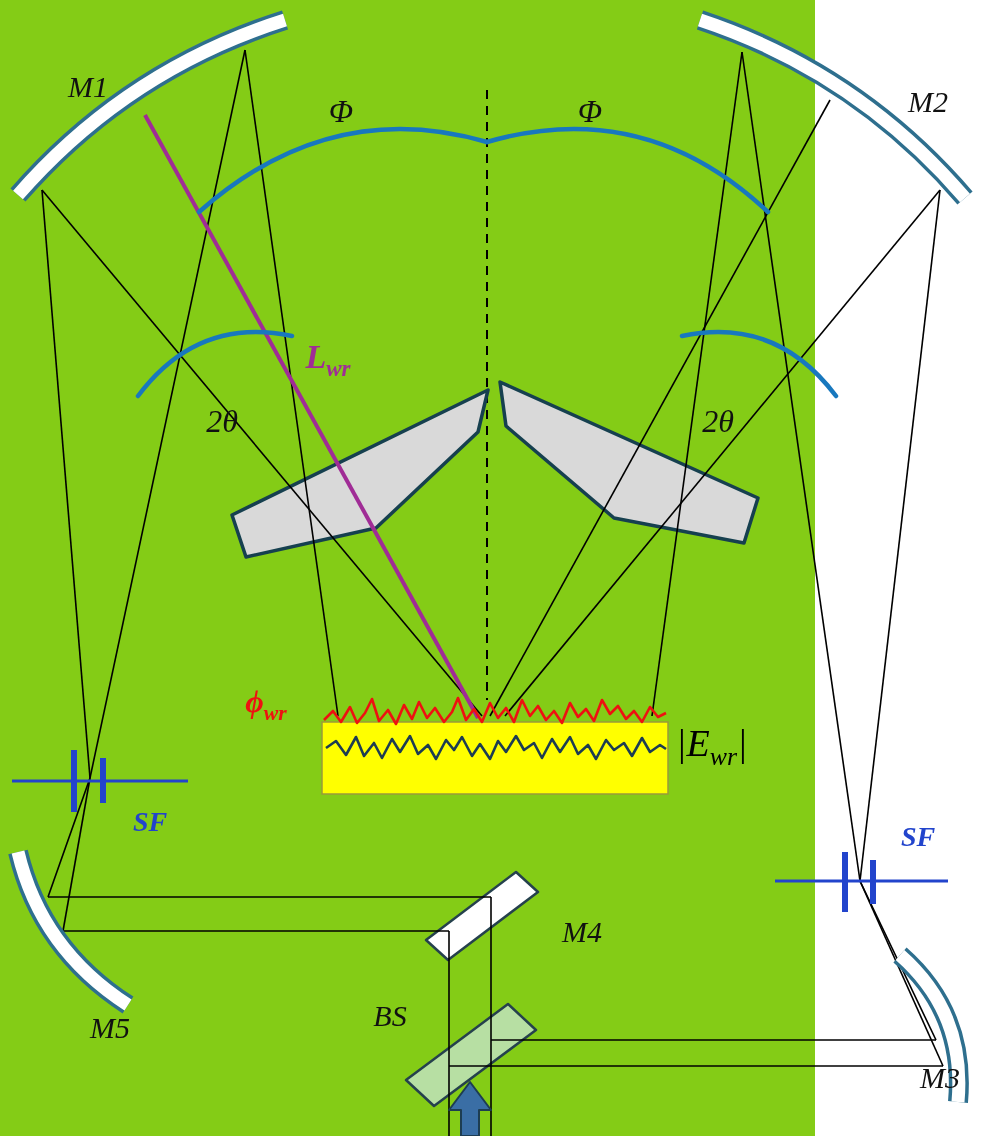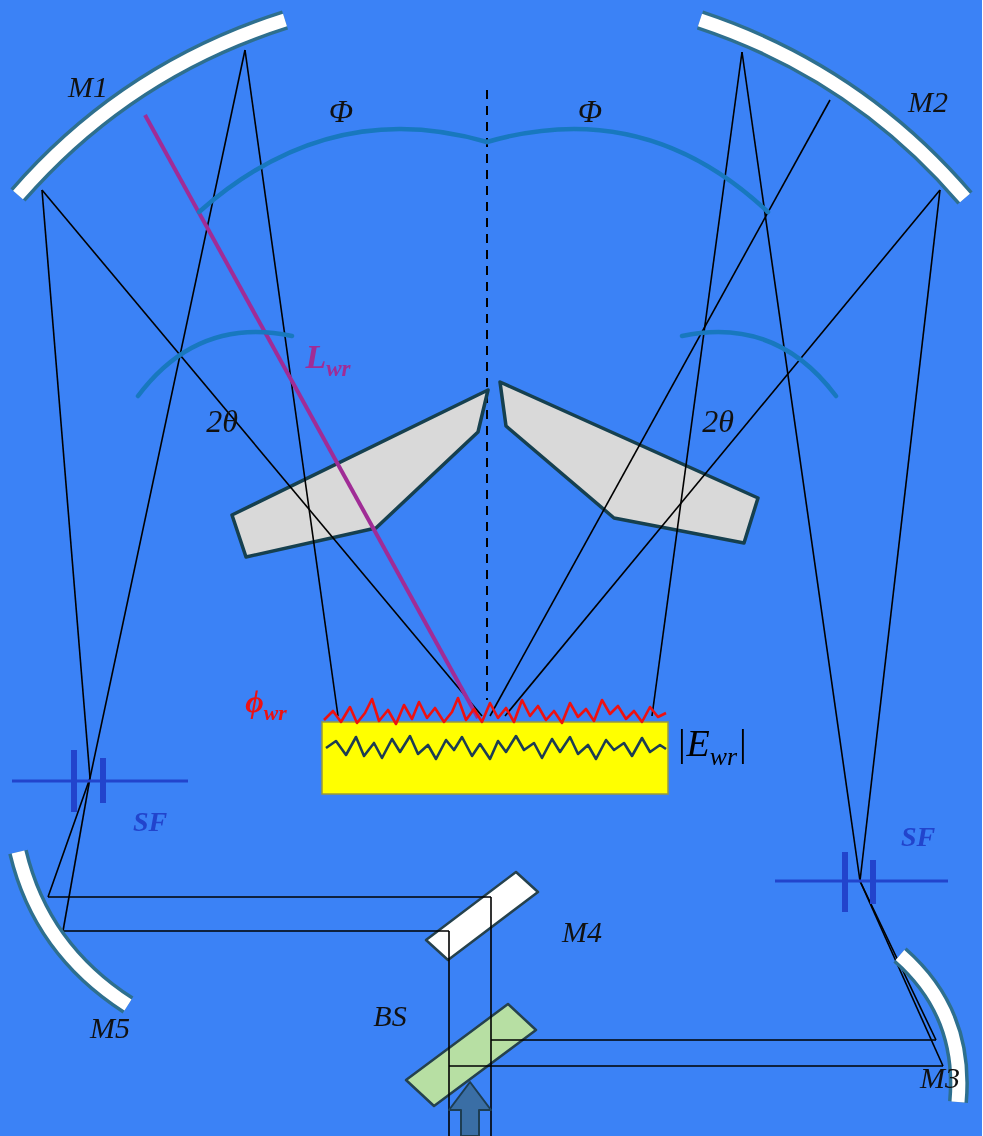--- a/index.html
+++ b/index.html
@@ -1,16 +1,16 @@
 <!DOCTYPE html>
 <html><head>
 <meta charset="utf-8">
 <style>
   html,body{margin:0;padding:0;background:#ffffff;}
-  .stage{width:982px;height:1136px;position:relative;background:#3b82f6;text-decoration:underline;}
+  .stage{width:815px;height:1136px;position:relative;background:#84cc16;text-decoration:underline;}
   svg{display:block;}
   .beam{stroke:#000;stroke-width:1.6;fill:none;}
   .dash{stroke:#000;stroke-width:2;stroke-dasharray:9 7;fill:none;}
   .mir-outer{stroke:#2e6f8e;stroke-width:20;fill:none;}
   .mir-inner{stroke:#ffffff;stroke-width:13;fill:none;}
   .prism{fill:#d9d9d9;stroke:#16404f;stroke-width:3.5;stroke-linejoin:round;}
   .arc-blue{stroke-width:4.5;fill:none;stroke-linecap:round;}
   .purple{stroke-width:4;fill:none;}
   .red-line{stroke-width:2.6;fill:none;stroke-linejoin:round;}
   .dark-line{stroke-width:2.6;fill:none;stroke-linejoin:round;}

